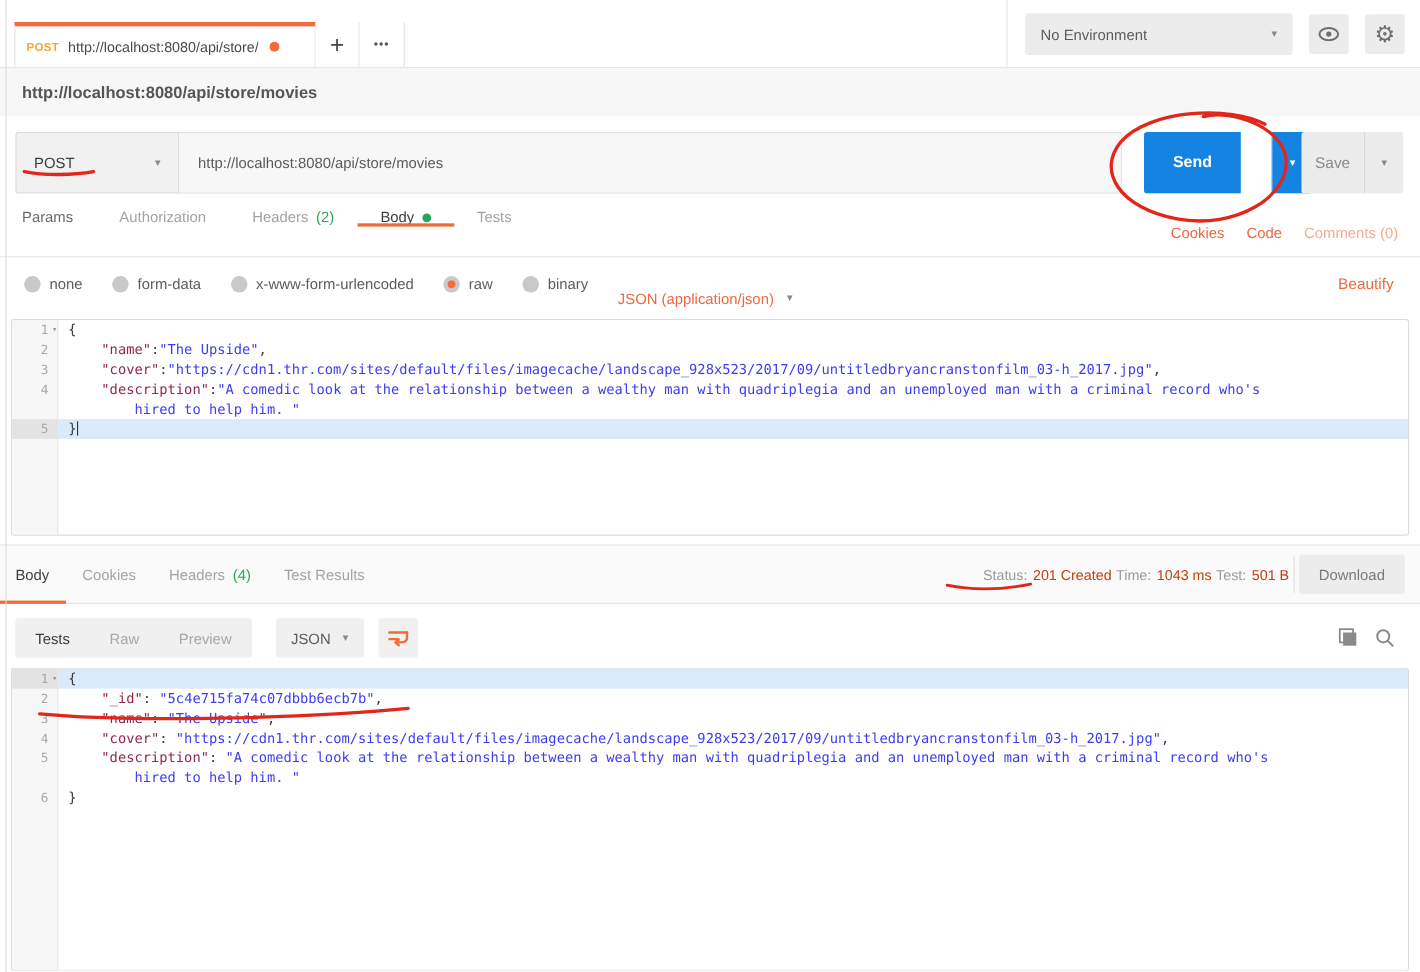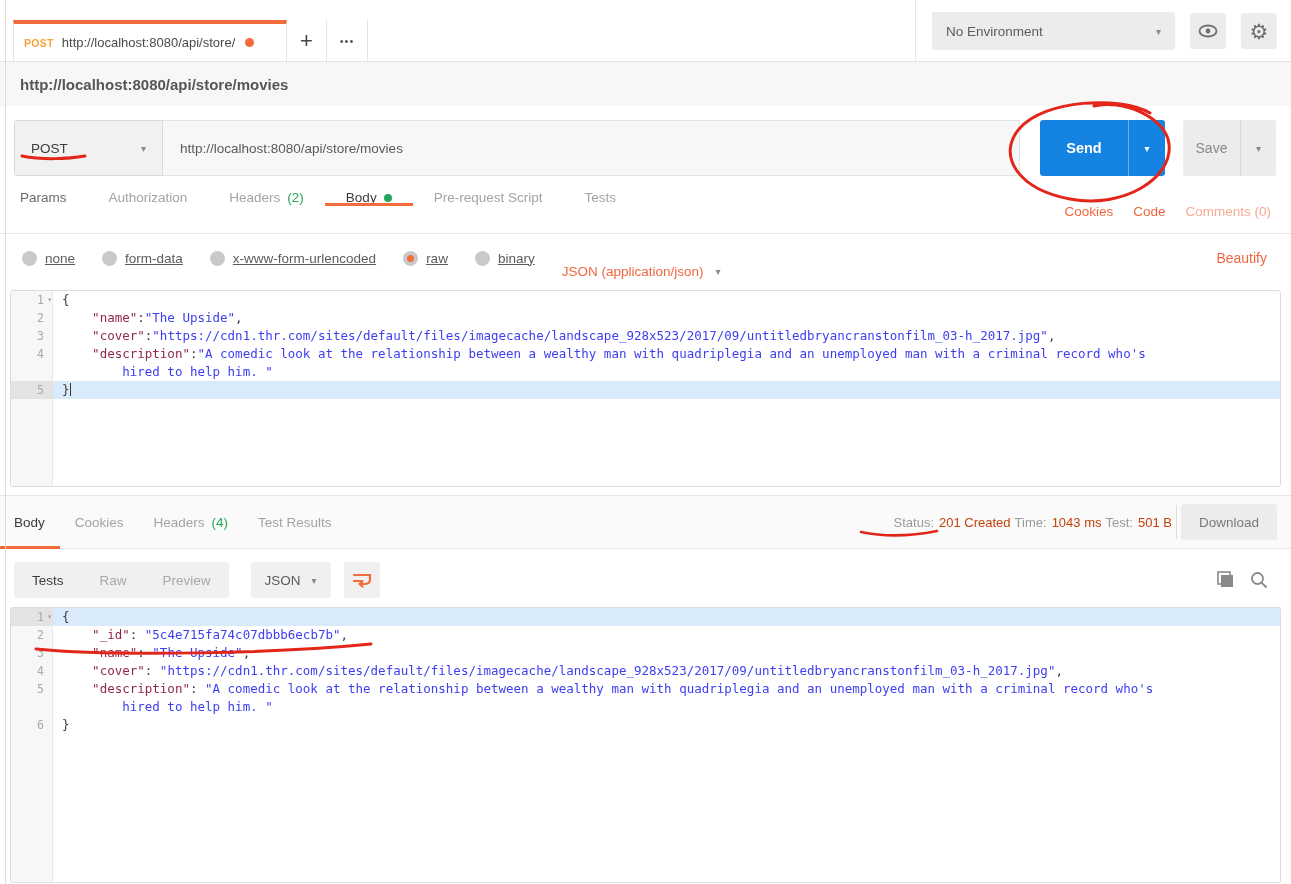--- a/index.html
+++ b/index.html
@@ -31,21 +31,21 @@
   .title-row .title { color:#555; font-size:15px; font-weight:bold; }
 
   
   .builder-row { position:relative; height:84px; background:#fff; }
   .method-select { position:absolute; left:14px; top:14px; width:149px; height:56px; background:#f1f1f1;
                    border:1px solid #d9d9d9; border-radius:3px 0 0 3px; display:flex; align-items:center;
                    justify-content:space-between; padding:0 16px; color:#3c3c3c; font-size:13.5px; }
   .url-field { position:absolute; left:163px; top:14px; width:857px; height:56px; background:#f7f7f7;
                border:1px solid #e3e3e3; border-left:none; display:flex; align-items:center;
                padding:0 17px; color:#5a5a5a; font-size:13.5px; }
-  .send-group { position:absolute; left:1040px; top:14px; height:56px; display:flex; border-radius:3px; overflow:hidden; }
+  .send-group { position:absolute; left:1040px; top:14px; height:56px; display:flex; border-radius:3px; overflow:hidden;gap:28px; }
   .send-main { width:88px; background:#1583e2; color:#fff; font-size:14.5px; font-weight:bold;
                display:flex; align-items:center; justify-content:center; }
   .send-caret { width:37px; background:#1583e2; border-left:1px solid rgba(255,255,255,.35);
                 display:flex; align-items:center; justify-content:center; }
   .send-caret .caret { color:#fff; }
   .save-group { position:absolute; left:1183px; top:14px; height:56px; display:flex; border-radius:3px; overflow:hidden; }
   .save-main { width:57px; background:#ececec; color:#8a8a8a; font-size:14px;
                display:flex; align-items:center; justify-content:center; }
   .save-caret { width:36px; background:#ececec; border-left:1px solid #d8d8d8; display:flex; align-items:center; justify-content:center; }
 
@@ -57,21 +57,21 @@
   .rtab.active { color:#3c3c3c; }
   .rtab.active::after { content:""; position:absolute; left:0; right:0; bottom:-1px; height:3px; background:#f26b3b; }
   .rtab .cnt { color:#26a65b; }
   .rtab .gdot { width:8px; height:8px; border-radius:50%; background:#26a65b; }
   .req-links { margin-left:auto; display:flex; align-items:center; gap:20px; padding-right:20px; font-size:13.5px; }
   .req-links .lnk { color:#f0673f; }
   .req-links .lnk.faded { color:#f6ab92; }
 
   
   .body-opts-row { height:48px; display:flex; align-items:center; padding-left:22px; gap:27px; }
-  .radio-opt { display:flex; align-items:center; gap:8px; font-size:13.5px; color:#5c5c5c;text-decoration:underline; }
+  .radio-opt { display:flex; align-items:center; gap:8px; font-size:13.5px; color:#5c5c5c; }
   .radio { width:15px; height:15px; border-radius:50%; background:#c9c9c9; display:flex; align-items:center; justify-content:center; flex:none; }
   .radio .rdot { width:7px; height:7px; border-radius:50%; background:#f26b3b; display:none; }
   .radio-opt.sel .radio .rdot { display:block; }
   .ctype-select { display:flex; align-items:center; gap:12px; font-size:13.5px; color:#f0673f;margin-top:26px; }
   .beautify { margin-left:auto; padding-right:24px; font-size:14px; color:#f0673f; }
 
   
   .editor { position:relative; margin:8px 10px 0 10px; border:1px solid #dcdcdc; border-radius:3px;
             background:#fff; overflow:hidden; font-family:"DejaVu Sans Mono", monospace; font-size:12.5px; }
   .editor.req { height:197px; }
@@ -186,23 +186,20 @@
         </span>
         <span class="rtab">
           <span class="lbl">Headers</span>
           <span class="cnt">(2)</span>
         </span>
         <span class="rtab active">
           <span class="lbl">Body</span>
           <span class="gdot"></span>
         </span>
         <span class="rtab">
-          <span class="lbl">Pre-request Script</span>
-        </span>
-        <span class="rtab">
           <span class="lbl">Tests</span>
         </span>
       </span>
     <div class="req-links">
       <span class="lnk">Cookies</span>
       <span class="lnk">Code</span>
       <span class="lnk faded">Comments (0)</span>
     </div>
   </div>
 

